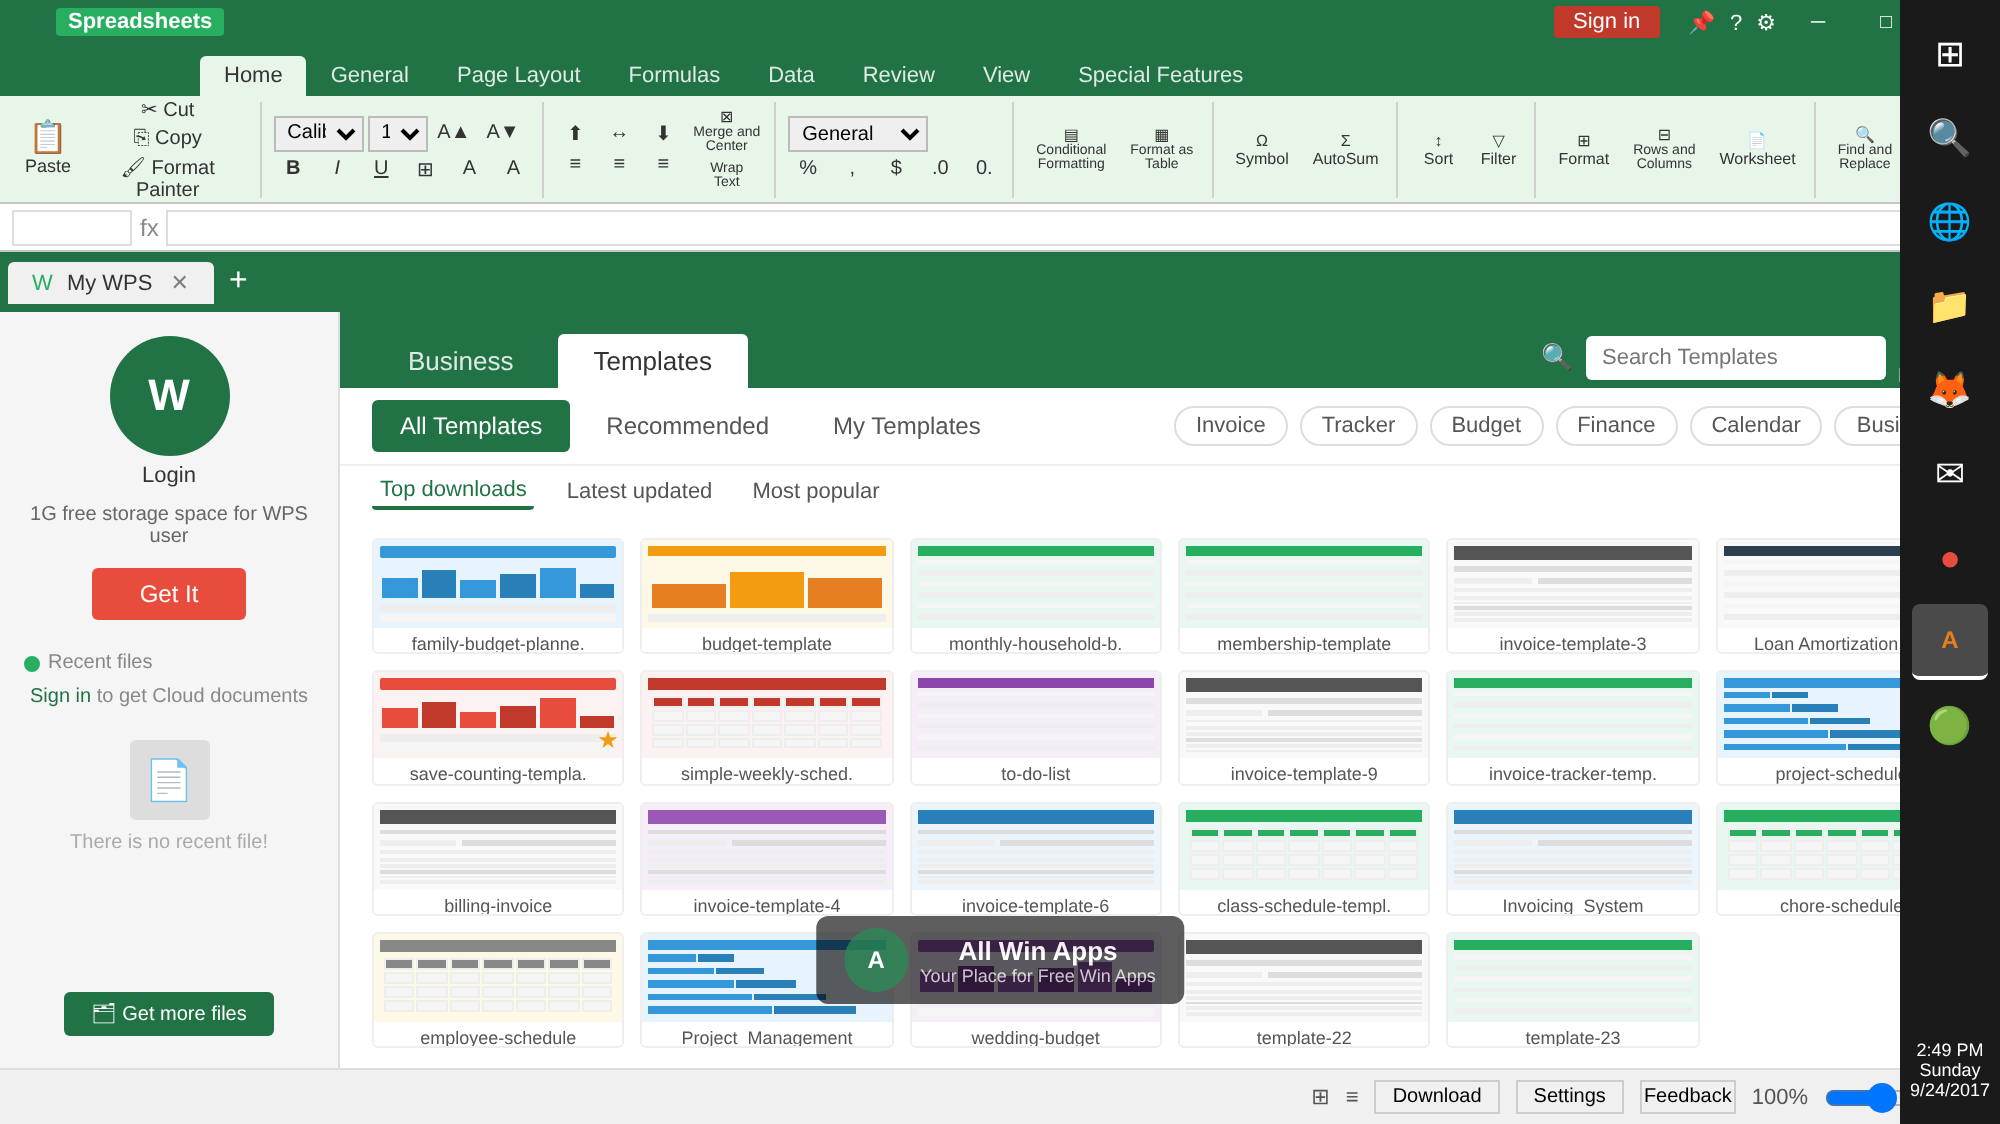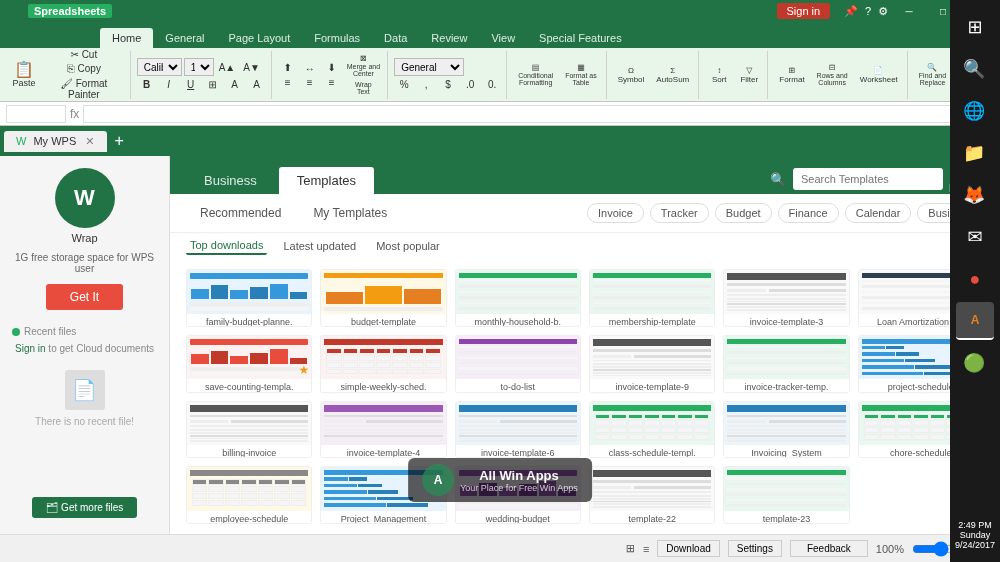--- a/index.html
+++ b/index.html
@@ -556,21 +556,21 @@
     My WPS
     <span style="margin-left:6px;opacity:0.6;">✕</span>
   </div>
   <span class="tab-add-btn">+</span>
 </div>
 
 <div class="main-area">
 
   <div class="sidebar">
     <div class="sidebar-logo">W</div>
-    <div class="login-text">Wrap</div>
+    <div class="login-text">Login</div>
     <div class="storage-text">1G free storage space for WPS user</div>
     <button class="get-it-btn">Get It</button>
     <div class="recent-files-label">
       <span style="width:8px;height:8px;border-radius:50%;background:#27ae60;display:inline-block;"></span>
       <span>Recent files</span>
     </div>
     <div style="font-size:10px;color:#888;text-align:center;margin-bottom:8px;">
       <span class="sign-in-link">Sign in</span>
       <span>to get Cloud documents</span>
     </div>
@@ -594,20 +594,21 @@
         <input class="search-box" type="text" placeholder="Search Templates" style="">
         <div class="refresh-btn">
           <span class="refresh-icon">↻</span>
           <span>Refresh</span>
         </div>
       </div>
     </div>
 
     <div style="display:flex;align-items:center;padding:6px 16px;border-bottom:1px solid #eee;">
       <div style="display:flex;gap:4px;">
+        <div class="subtab active">All Templates</div>
         <div class="subtab">Recommended</div>
         <div class="subtab">My Templates</div>
       </div>
       <div style="margin-left:auto;display:flex;gap:6px;">
         <div class="filter-chip">Invoice</div>
         <div class="filter-chip">Tracker</div>
         <div class="filter-chip">Budget</div>
         <div class="filter-chip">Finance</div>
         <div class="filter-chip">Calendar</div>
         <div class="filter-chip">Business</div>
@@ -1132,21 +1133,21 @@
   </div>
 </div>
 
 <div class="status-bar">
   <div></div>
   <div class="status-right">
     <span>⊞</span>
     <span>≡</span>
     <button style="background:none;border:1px solid #ccc;padding:2px 8px;cursor:pointer;font-size:10px;">Download</button>
     <button style="background:none;border:1px solid #ccc;padding:2px 8px;cursor:pointer;font-size:10px;">Settings</button>
-    <button style="background:none;border:1px solid #ccc;padding:2px 16px;cursor:pointer;font-size:10px;text-align:center;">Feedback</button>
+    <button style="background:none;border:1px solid #ccc;padding:2px 1px;cursor:pointer;font-size:10px;text-align:center;">Feedback</button>
     <span>100%</span>
     <input type="range" min="50" max="200" value="100" class="zoom-slider" style="">
   </div>
 </div>
 
 <div class="taskbar">
   <div class="taskbar-icon">⊞</div>
   <div class="taskbar-icon">🔍</div>
   <div class="taskbar-icon" style="color:#3498db;">🌐</div>
   <div class="taskbar-icon">📁</div>

